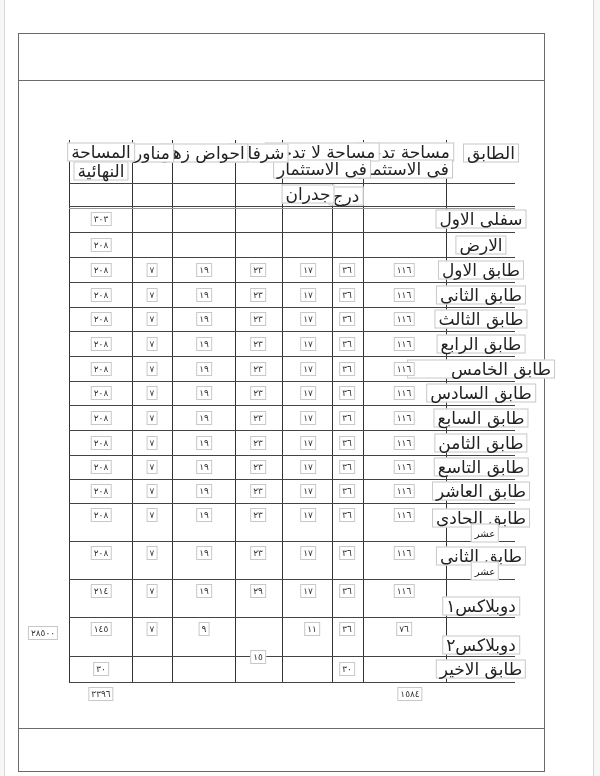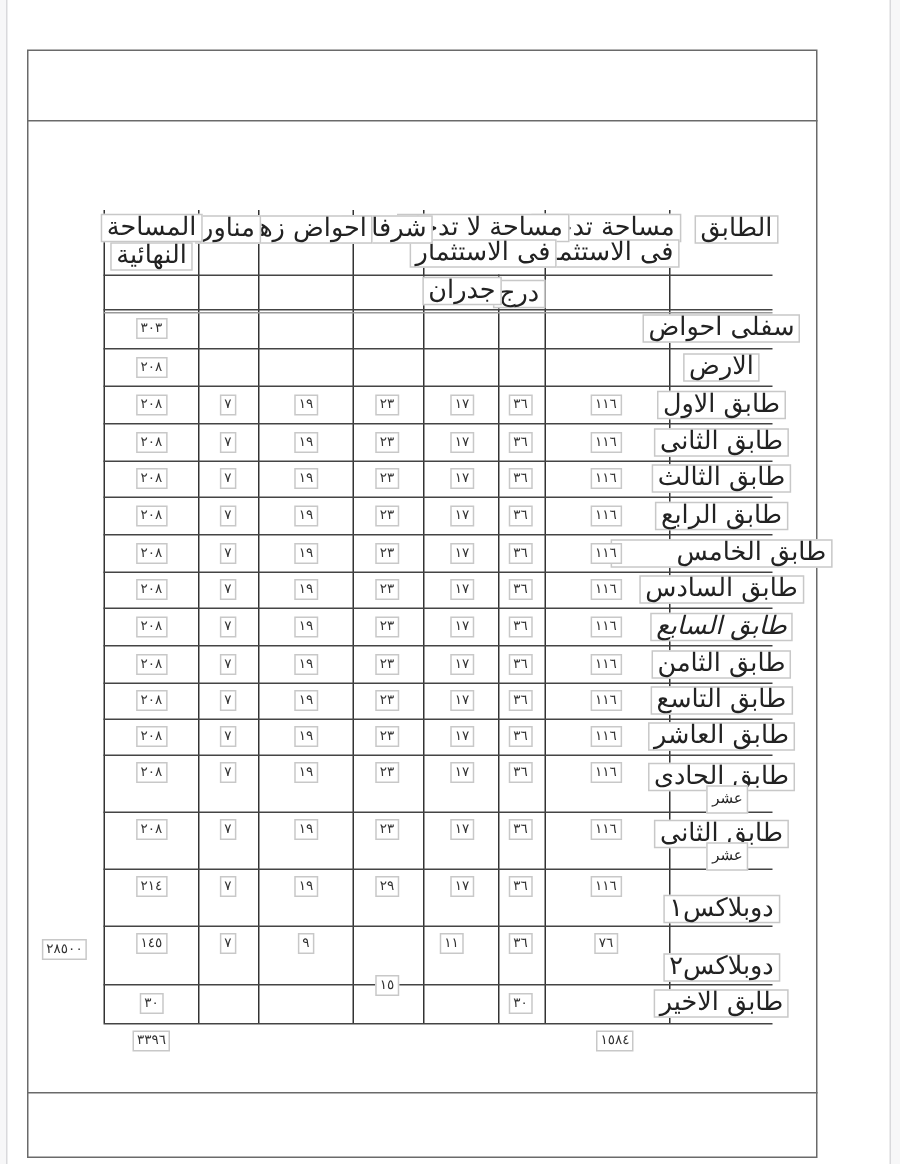--- a/index.html
+++ b/index.html
@@ -83,21 +83,21 @@
   <div class="box lbl" style="left:258px;top:153px">شرفات</div>
   <div class="box lbl" style="left:204px;top:153px">احواض زهر</div>
   <div class="box lbl" style="left:152px;top:153px">مناور</div>
 
   <div class="box lbl" style="left:101px;top:152px">المساحة</div>
   <div class="box lbl" style="left:101px;top:171px">النهائية</div>
 </div>
 
 <div id="rows">
     <div>
-      <div class="box lbl" style="left: 481px; top: 219px;">سفلى احواض</div>
+      <div class="box lbl" style="left: 481px; top: 219px;">سفلى الاول</div>
       <div class="box num" style="left: 101px; top: 219px;">٣٠٣</div>
     </div>
     <div>
       <div class="box lbl" style="left: 481px; top: 244.5px;">الارض</div>
       <div class="box num" style="left: 101px; top: 244.5px;">٢٠٨</div>
     </div>
     <div>
       <div class="box lbl" style="left: 481px; top: 269.5px;">طابق الاول</div>
       <div class="box num" style="left: 404px; top: 269.5px;">١١٦</div>
       <div class="box num" style="left: 347px; top: 269.5px;">٣٦</div>
@@ -151,21 +151,21 @@
       <div class="box lbl" style="left: 481px; top: 393px;">طابق السادس</div>
       <div class="box num" style="left: 404px; top: 393px;">١١٦</div>
       <div class="box num" style="left: 347px; top: 393px;">٣٦</div>
       <div class="box num" style="left: 308px; top: 393px;">١٧</div>
       <div class="box num" style="left: 258px; top: 393px;">٢٣</div>
       <div class="box num" style="left: 204px; top: 393px;">١٩</div>
       <div class="box num" style="left: 152px; top: 393px;">٧</div>
       <div class="box num" style="left: 101px; top: 393px;">٢٠٨</div>
     </div>
     <div>
-      <div class="box lbl" style="left: 481px; top: 417.5px; font-style: italic;">طابق السابع</div>
+      <div class="box lbl" style="left: 481px; top: 417.5px;">طابق السابع</div>
       <div class="box num" style="left: 404px; top: 417.5px;">١١٦</div>
       <div class="box num" style="left: 347px; top: 417.5px;">٣٦</div>
       <div class="box num" style="left: 308px; top: 417.5px;">١٧</div>
       <div class="box num" style="left: 258px; top: 417.5px;">٢٣</div>
       <div class="box num" style="left: 204px; top: 417.5px;">١٩</div>
       <div class="box num" style="left: 152px; top: 417.5px;">٧</div>
       <div class="box num" style="left: 101px; top: 417.5px;">٢٠٨</div>
     </div>
     <div>
       <div class="box lbl" style="left: 481px; top: 442.5px;">طابق الثامن</div>
@@ -226,21 +226,21 @@
       <div class="box num" style="left: 308px; top: 591px;">١٧</div>
       <div class="box num" style="left: 258px; top: 591px;">٢٩</div>
       <div class="box num" style="left: 204px; top: 591px;">١٩</div>
       <div class="box num" style="left: 152px; top: 591px;">٧</div>
       <div class="box num" style="left: 101px; top: 591px;">٢١٤</div>
     </div>
     <div>
       <div class="box lbl" style="left: 481px; top: 644.5px;">دوبلاكس٢</div>
       <div class="box num" style="left: 404px; top: 629px;">٧٦</div>
       <div class="box num" style="left: 347px; top: 629px;">٣٦</div>
-      <div class="box num" style="left: 301px; top: 629px;">١١</div>
+      <div class="box num" style="left: 312px; top: 629px;">١١</div>
       <div class="box num" style="left: 258px; top: 629px; margin-top: 28px;">١٥</div>
       <div class="box num" style="left: 204px; top: 629px;">٩</div>
       <div class="box num" style="left: 152px; top: 629px;">٧</div>
       <div class="box num" style="left: 101px; top: 629px;">١٤٥</div>
     </div>
     <div>
       <div class="box lbl" style="left: 481px; top: 669px;">طابق الاخير</div>
       <div class="box num" style="left: 347px; top: 669px;">٣٠</div>
       <div class="box num" style="left: 101px; top: 669px;">٣٠</div>
     </div>

